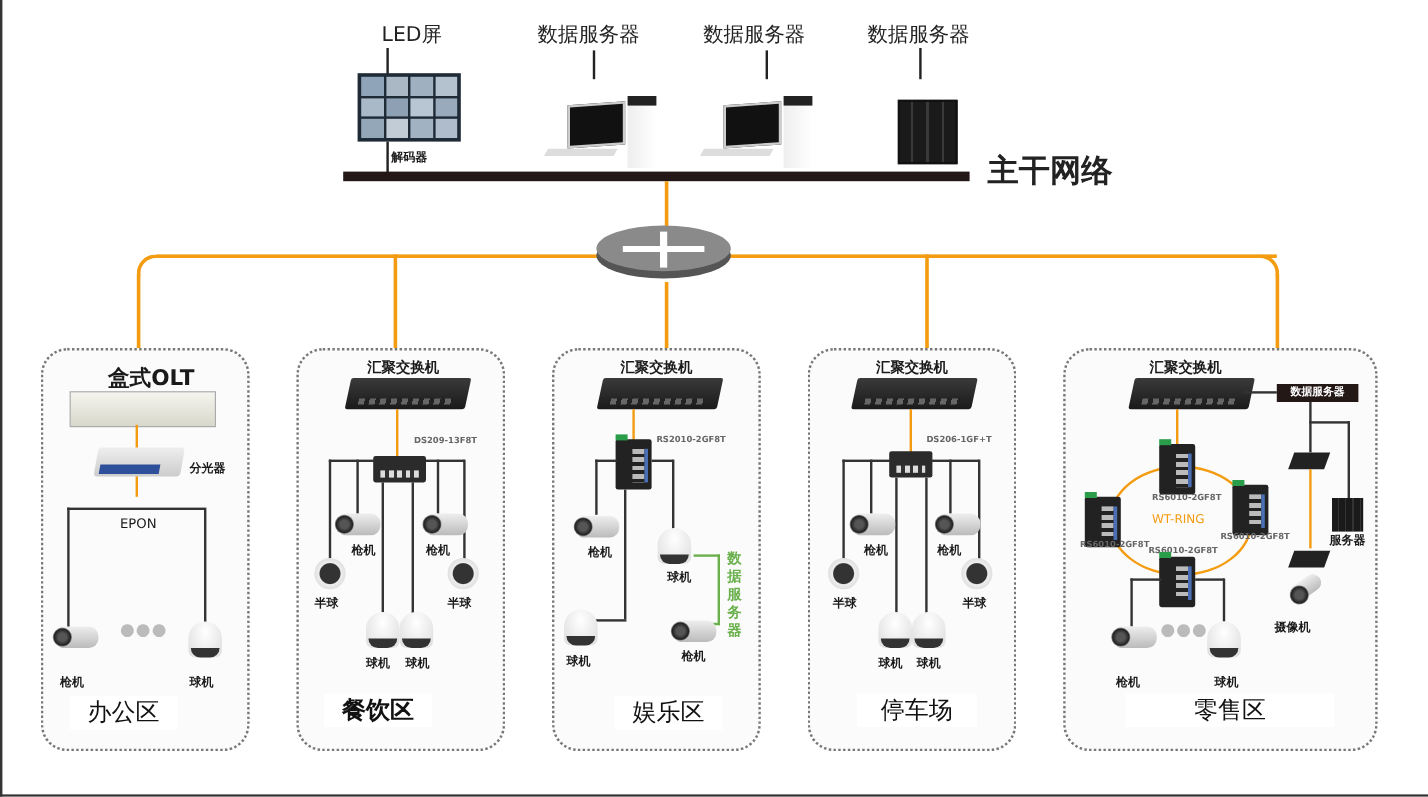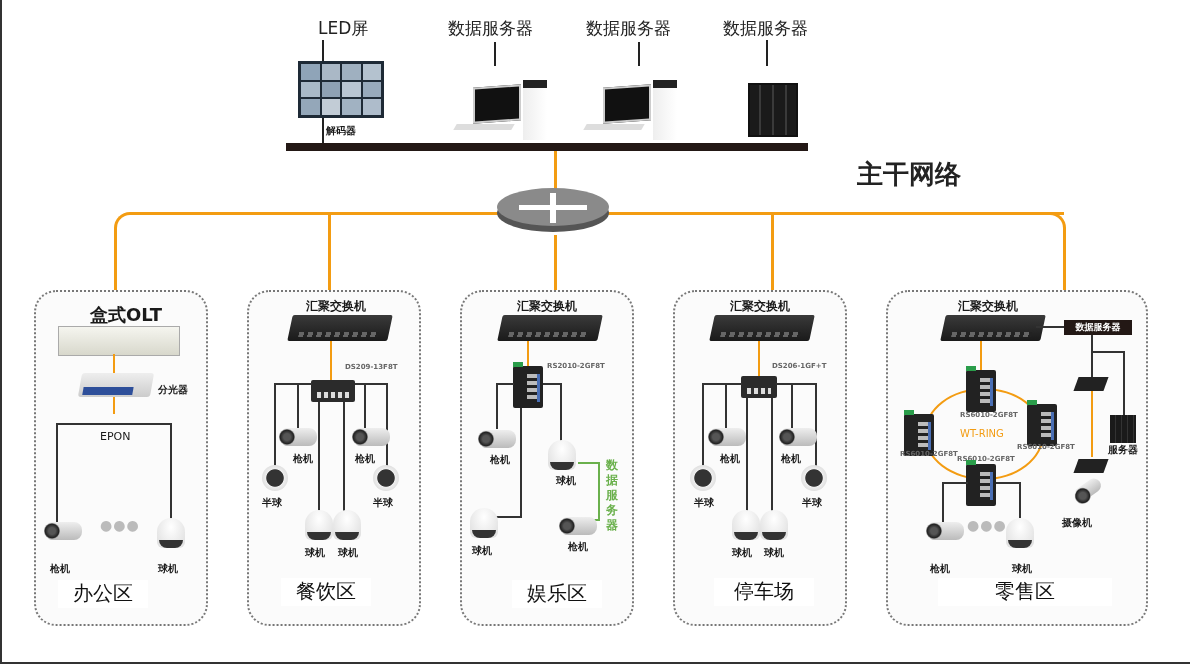--- a/index.html
+++ b/index.html
@@ -70,21 +70,21 @@
   <div class="abs" style="left:18px;top:6px;width:44px;height:32px;background:#111;border:2px solid #ccc;transform:skewY(-4deg);"></div>
   <div class="abs" style="left:68px;top:0;width:24px;height:52px;background:linear-gradient(90deg,#eee,#fff);border-top:8px solid #222;"></div>
   <div class="abs" style="left:0;top:44px;width:58px;height:6px;background:#ddd;transform:skewX(-30deg);"></div>
 </div>
 
 <div class="lbl top-lbl" style="left:723px;top:17px;">数据服务器</div>
 <div class="vline" style="left:766px;top:40px;height:26px;"></div>
 <div class="abs" style="left:748px;top:83px;width:50px;height:54px;background:repeating-linear-gradient(90deg,#1a1a1a 0 11px,#3a3a3a 11px 13px);box-shadow:inset 0 0 0 2px #111;"></div>
 
 <div class="backbone"></div>
-<div class="lbl backbone-lbl" style="left:857px;top:125px;margin-top:32px;">主干网络</div>
+<div class="lbl backbone-lbl" style="left:823px;top:125px;">主干网络</div>
 
 <div class="orange" style="left:554px;top:151px;width:3px;height:40px;"></div>
 <div class="orange" style="left:130px;top:212px;width:934px;height:3px;"></div>
 <div class="abs" style="left:114px;top:212px;width:18px;height:18px;border-top:3px solid #f39c12;border-left:3px solid #f39c12;border-top-left-radius:16px;box-sizing:border-box;"></div>
 <div class="orange" style="left:114px;top:228px;width:3px;height:62px;"></div>
 <div class="orange" style="left:328px;top:212px;width:3px;height:78px;"></div>
 <div class="orange" style="left:554px;top:235px;width:3px;height:55px;"></div>
 <div class="orange" style="left:771px;top:212px;width:3px;height:78px;"></div>
 <div class="abs" style="left:1048px;top:212px;width:18px;height:18px;border-top:3px solid #f39c12;border-right:3px solid #f39c12;border-top-right-radius:16px;box-sizing:border-box;"></div>
 <div class="orange" style="left:1063px;top:228px;width:3px;height:62px;"></div>
@@ -134,21 +134,21 @@
 <div class="cam-lbl" style="left:293px;top:452px;">枪机</div>
 <div class="cam-lbl" style="left:355px;top:452px;">枪机</div>
 <div class="half-dome" style="left:262px;top:465px;"></div>
 <div class="half-dome" style="left:373px;top:465px;"></div>
 <div class="cam-lbl" style="left:262px;top:496px;">半球</div>
 <div class="cam-lbl" style="left:373px;top:496px;">半球</div>
 <div class="dome-cam" style="left:305px;top:510px;"></div>
 <div class="dome-cam" style="left:333px;top:510px;"></div>
 <div class="cam-lbl" style="left:305px;top:546px;">球机</div>
 <div class="cam-lbl" style="left:338px;top:546px;">球机</div>
-<div class="zone-name" style="left:281px;top:578px;width:90px;height:28px;">餐饮区</div>
+<div class="zone-name" style="left:270px;top:578px;width:90px;height:28px;font-weight:bold;">餐饮区</div>
 
 <div class="zone" style="left:460px;top:290px;width:170px;height:332px;"></div>
 <div class="lbl" style="left:517px;top:298px;font-size:12px;">汇聚交换机</div>
 <div class="agg" style="left:500px;top:315px;"></div>
 <div class="orange" style="left:527px;top:341px;width:2px;height:26px;"></div>
 <div class="model" style="left:547px;top:362px;">RS2010-2GF8T</div>
 <div class="ind-sw" style="left:513px;top:366px;"></div>
 <div class="wire" style="left:496px;top:383px;width:18px;height:2px;"></div>
 <div class="wire" style="left:496px;top:383px;width:2px;height:46px;"></div>
 <div class="wire" style="left:543px;top:383px;width:18px;height:2px;"></div>

